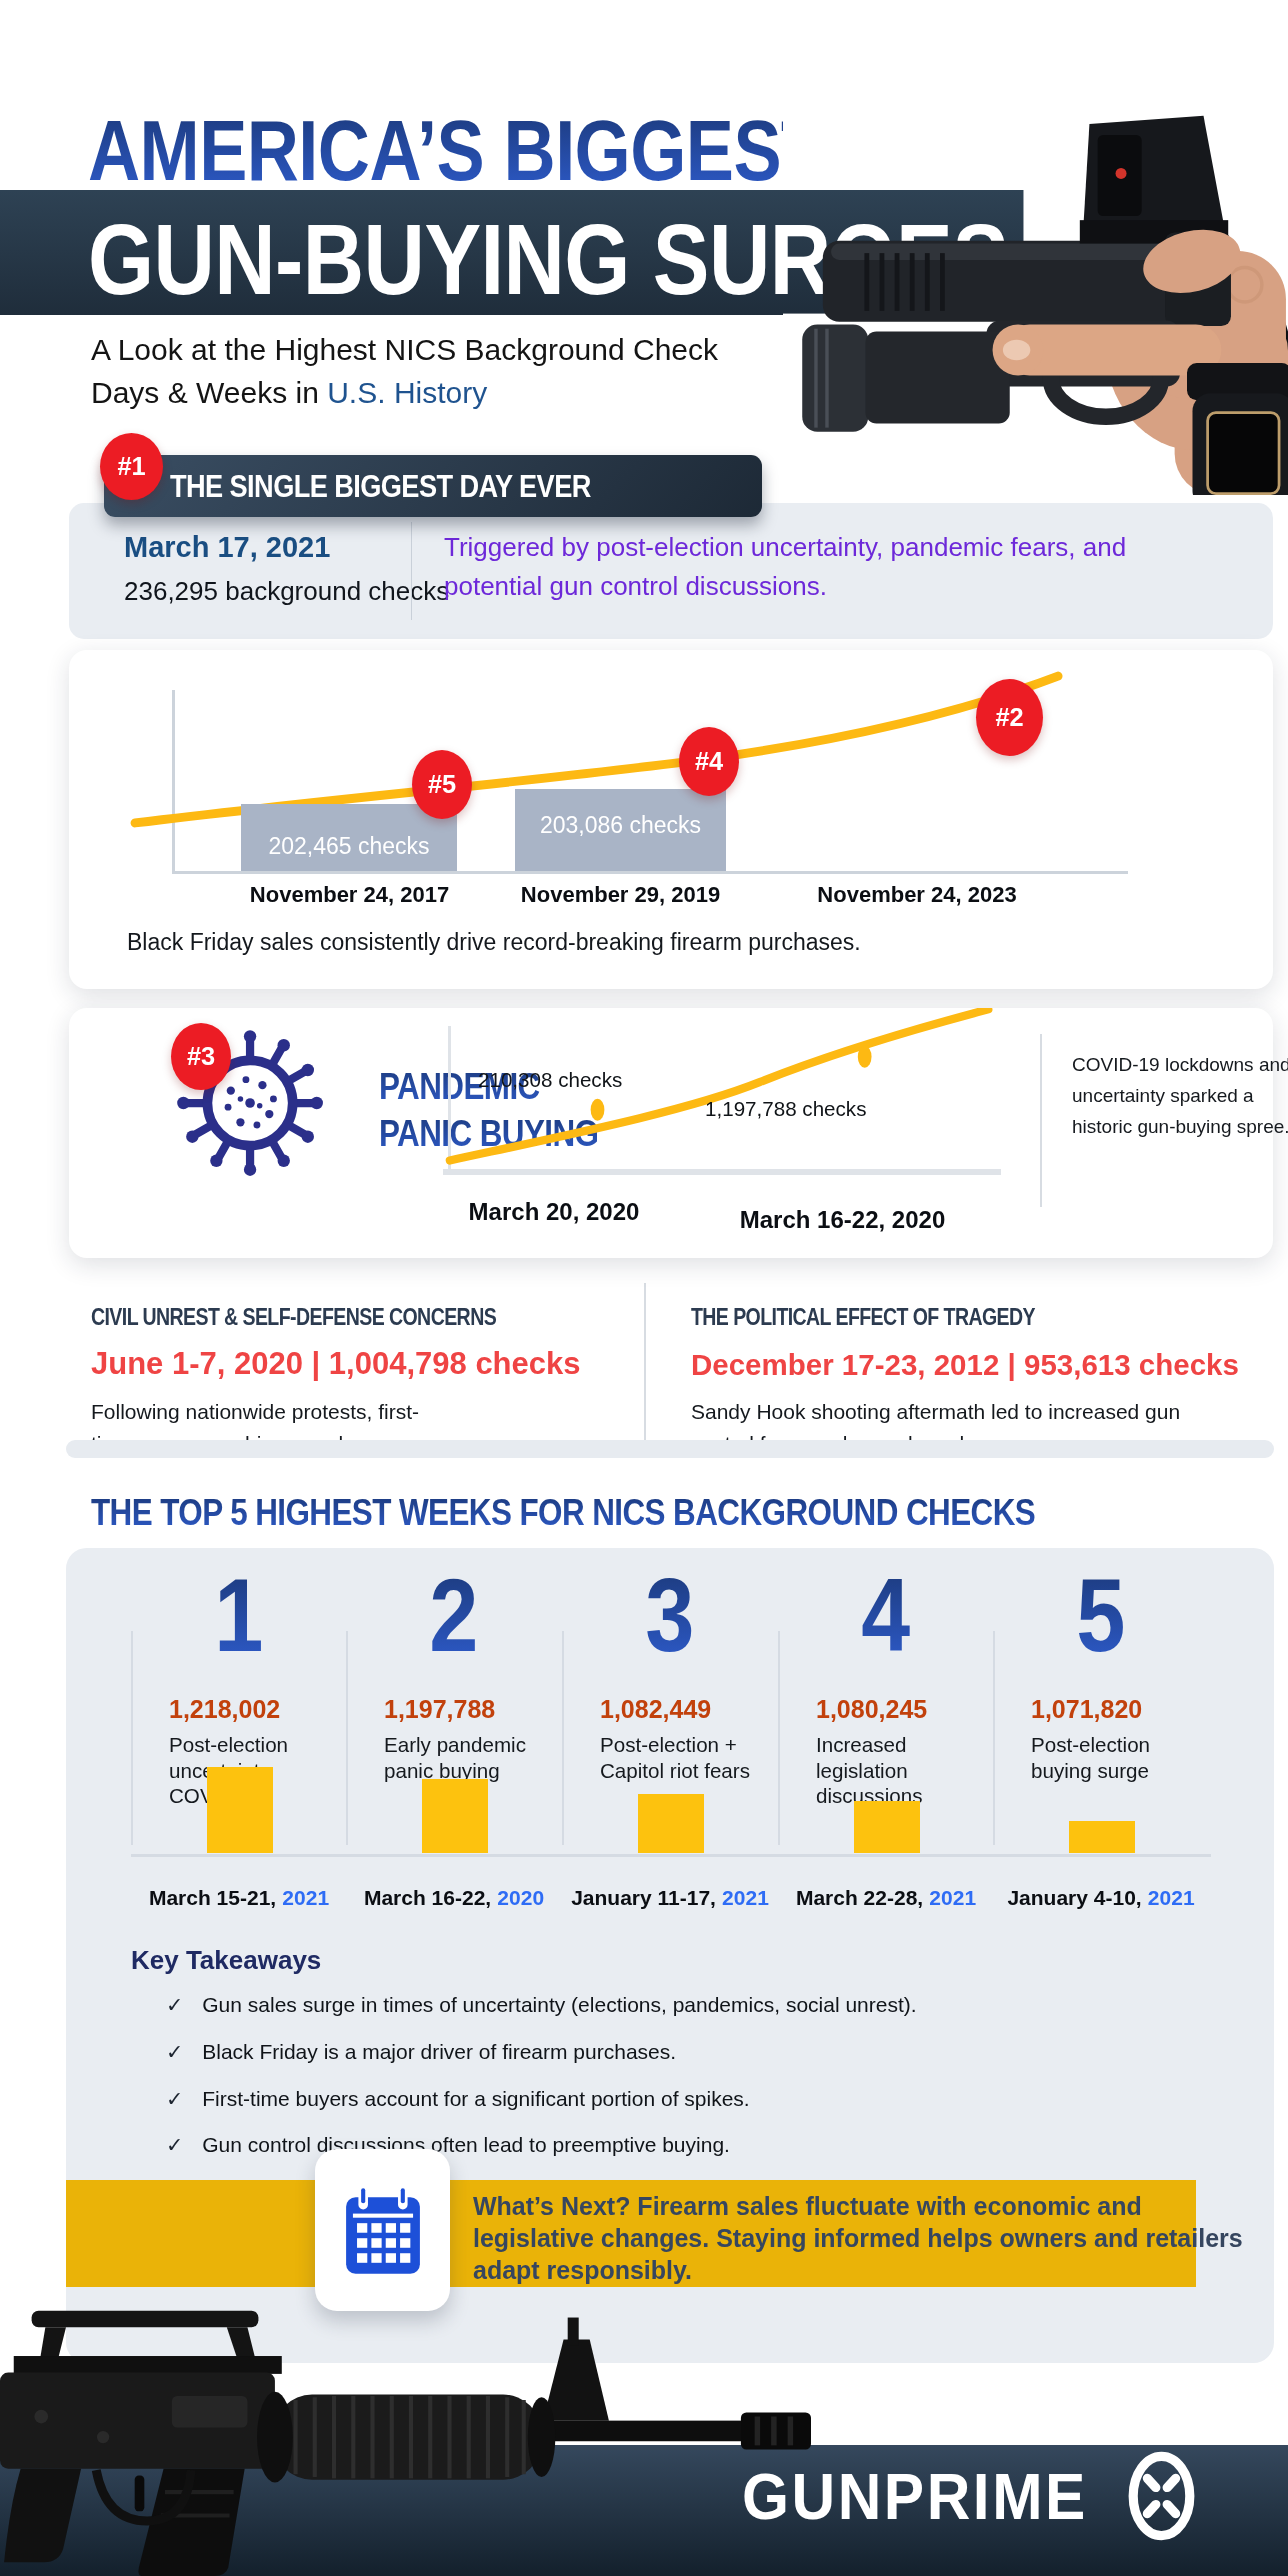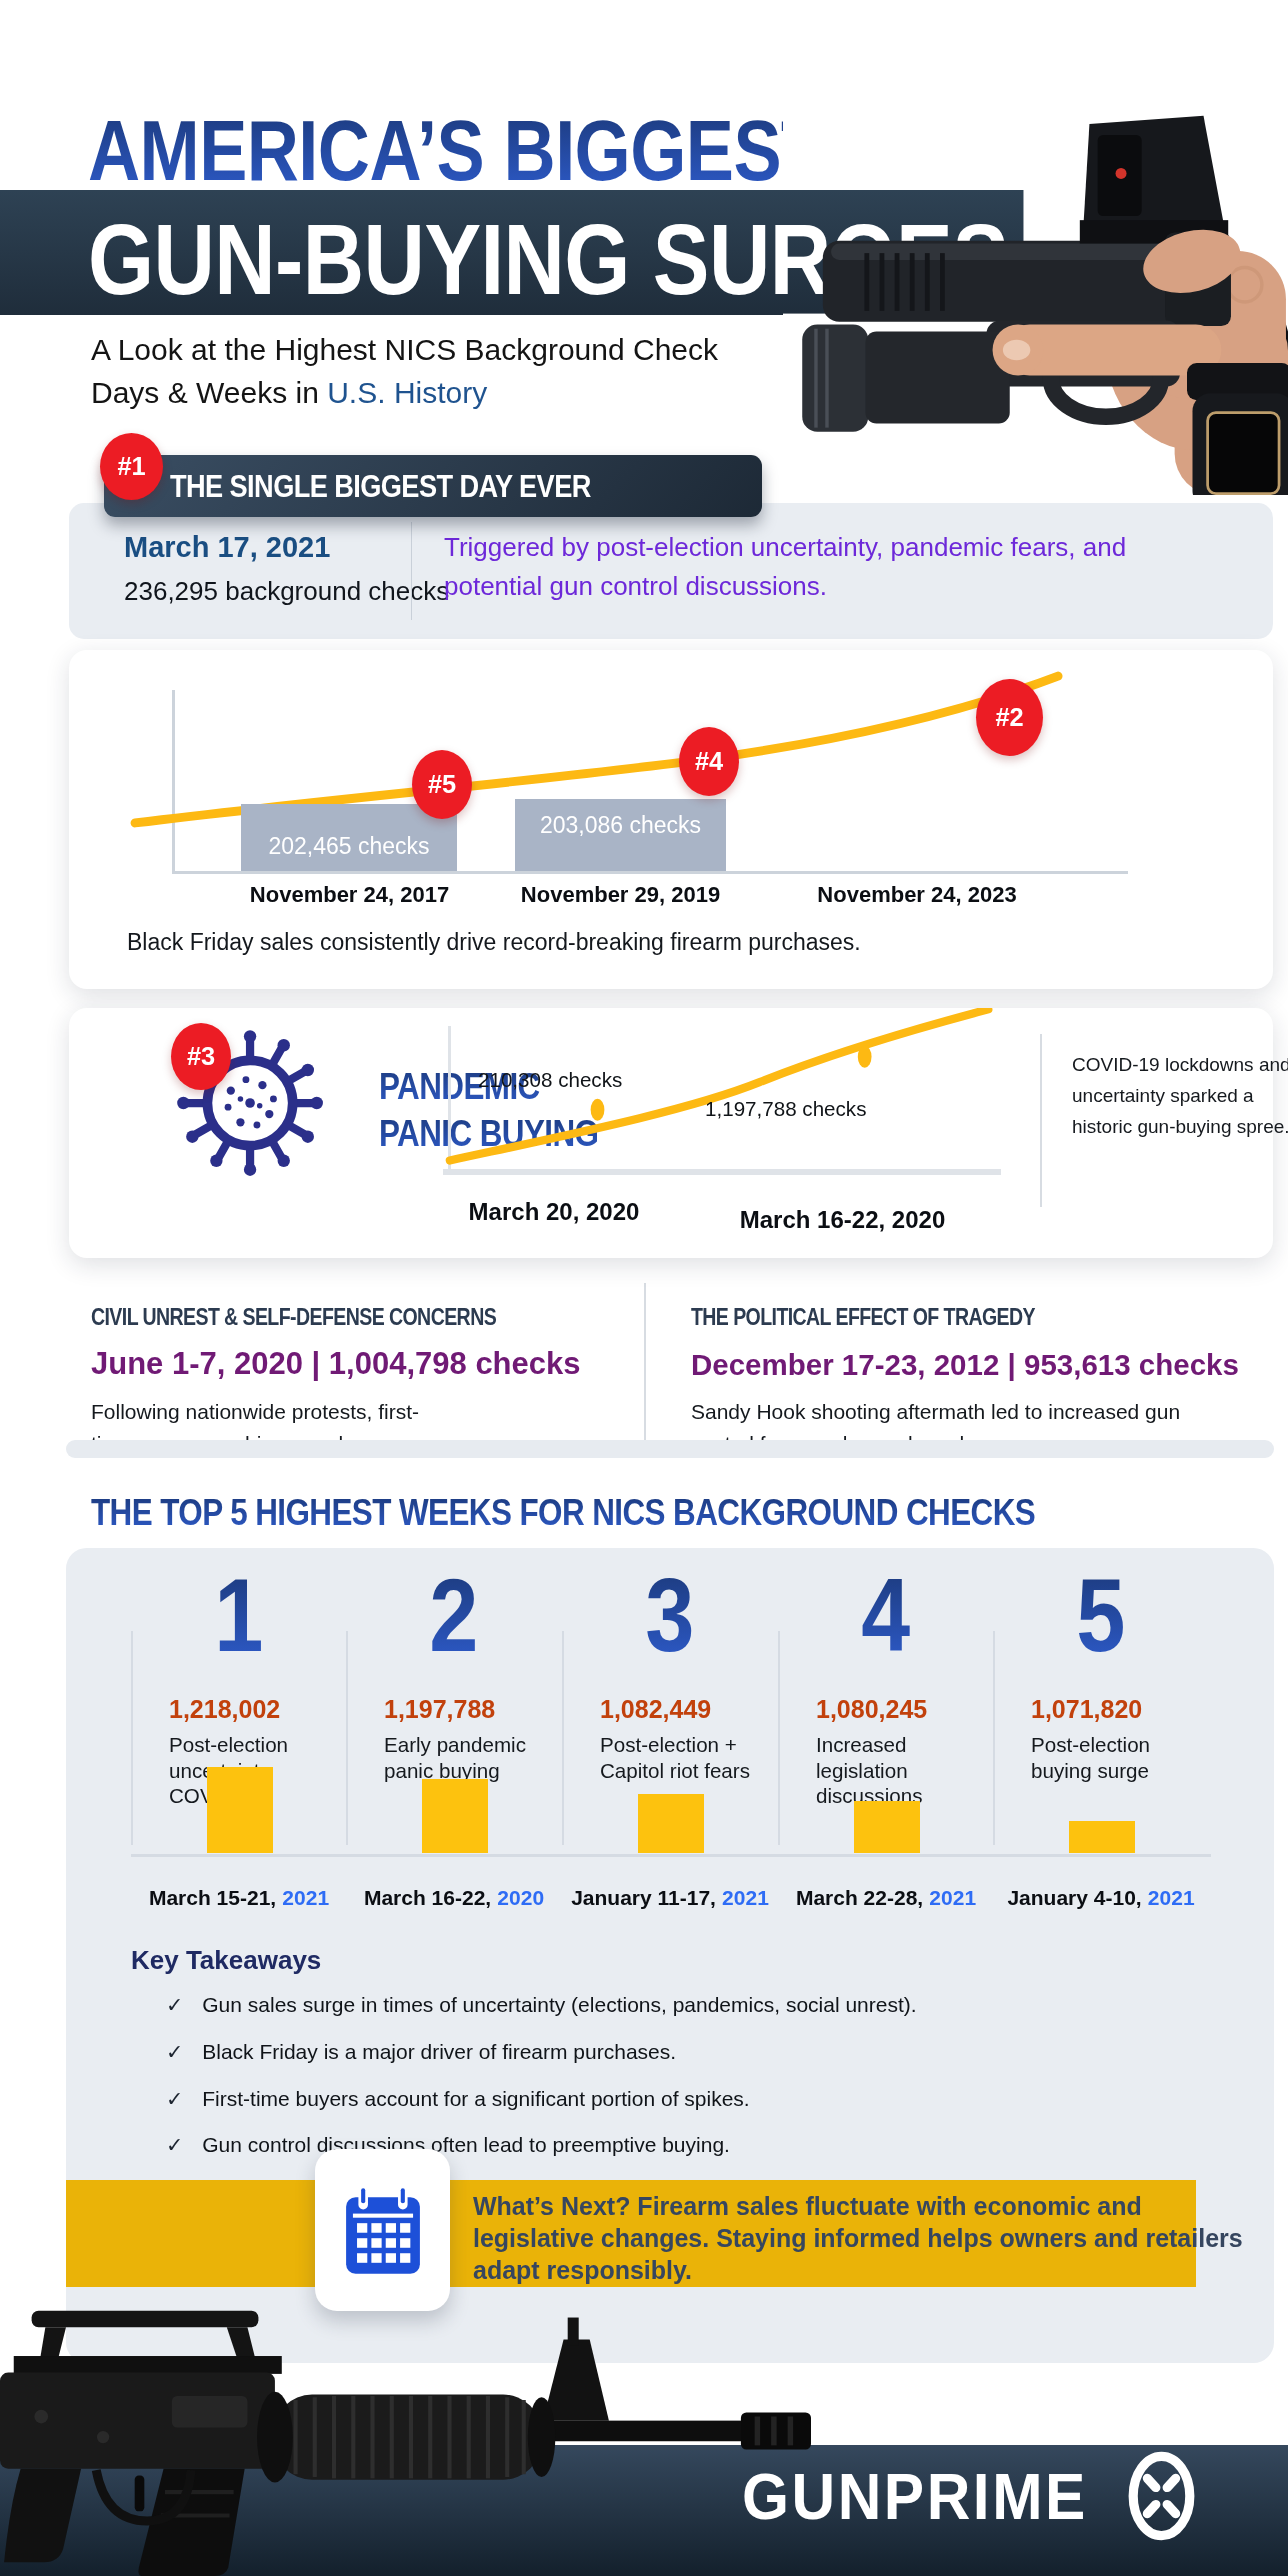--- a/index.html
+++ b/index.html
@@ -48,21 +48,21 @@
   .pd-card { left:69px; top:1008px; width:1204px; height:250px; background:#fff; border-radius:18px;
              box-shadow:0 6.9px 24px rgba(25,35,55,.14); z-index:1; }
   .pd-badge { left:102px; top:15px; width:60px; height:67px; z-index:3; }
   .pd-title { left:310px; top:55px; font-size:37px; font-weight:bold; line-height:47px; }
   .pd-lbl { font-size:20.6px; color:#101418; }
   .pd-xlbl { position:absolute; text-align:center; font-size:24px; font-weight:bold; color:#0b0e13; }
   .pd-div { left:971px; top:26px; width:2.1px; height:173px; background:#d7dce2; }
   .pd-desc { left:1003px; top:41px; width:227px; font-size:19px; line-height:31px; color:#15191e; }
   
   .ev-head { font-size:23px; font-weight:bold; color:#2c3b50; }
-  .ev-stat { font-size:31px; font-weight:bold; color:#701a75; }
+  .ev-stat { font-size:31px; font-weight:bold; color:#ef4444; }
   .ev-stat.small { font-size:29.5px; }
   .ev-body { font-size:21px; line-height:32px; color:#15191e; }
   .ev-div { left:644px; top:1283px; width:2.1px; height:162px; background:#d7dce2; }
   .ev-edge { left:66px; top:1440px; width:1208px; height:18px; background:#e7ebf0; border-radius:9px; }
   
   .t5-heading { left:91px; top:1492px; font-size:37px; font-weight:bold; }
   .t5-card { left:66px; top:1548px; width:1208px; height:815px; background:#e9edf2; border-radius:20.6px; z-index:1; }
   .t5-col { position:absolute; top:12.4px; width:216px; height:293px; }
   .t5-rank { display:block; text-align:center; font-size:104px; line-height:110px; font-weight:bold; }
   .t5-vline { position:absolute; left:0; top:71px; width:2.1px; height:214px; background:#d5dbe3; }
@@ -155,21 +155,21 @@
 
   <div class="abs bf-card">
     <div class="abs axis" style="left:103px;top:40px;width:2.7px;height:183px"></div>
     <div class="abs axis" style="left:103px;top:221px;width:956px;height:3.4px"></div>
     <svg class="abs" style="left:0;top:0" width="1204" height="339" viewBox="0 0 1752 494">
       <path d="M95,252 C420,212 700,190 935,158 C1120,132 1290,95 1440,38" fill="none" stroke="#fdb913" stroke-width="13" stroke-linecap="round"></path>
     </svg>
     <div class="bf-bar light" style="left: 172px; width: 216px; height: 67px;">
       <div class="lbl" style="bottom:11px">202,465  checks</div>
     </div>
-    <div class="bf-bar light" style="left: 446px; width: 211px; height: 72px;">
+    <div class="bf-bar light" style="left: 446px; width: 211px; height: 82px;">
       <div class="lbl" style="bottom:32px">203,086 checks</div>
     </div>
     <div class="badge abs" style="left:343px;top:100px;width:60px;height:69px">#5</div>
     <div class="badge abs" style="left:610px;top:77px;width:60px;height:69px">#4</div>
     <div class="badge abs" style="left:907px;top:29px;width:67px;height:77px">#2</div>
     <div class="bf-date" style="left:131px;width:299px">November 24, 2017</div>
     <div class="bf-date" style="left:405px;width:293px">November 29, 2019</div>
     <div class="bf-date" style="left:698px;width:300px">November 24, 2023</div>
     <div class="abs bf-caption">Black Friday sales consistently drive record-breaking firearm purchases.</div>
   </div>

